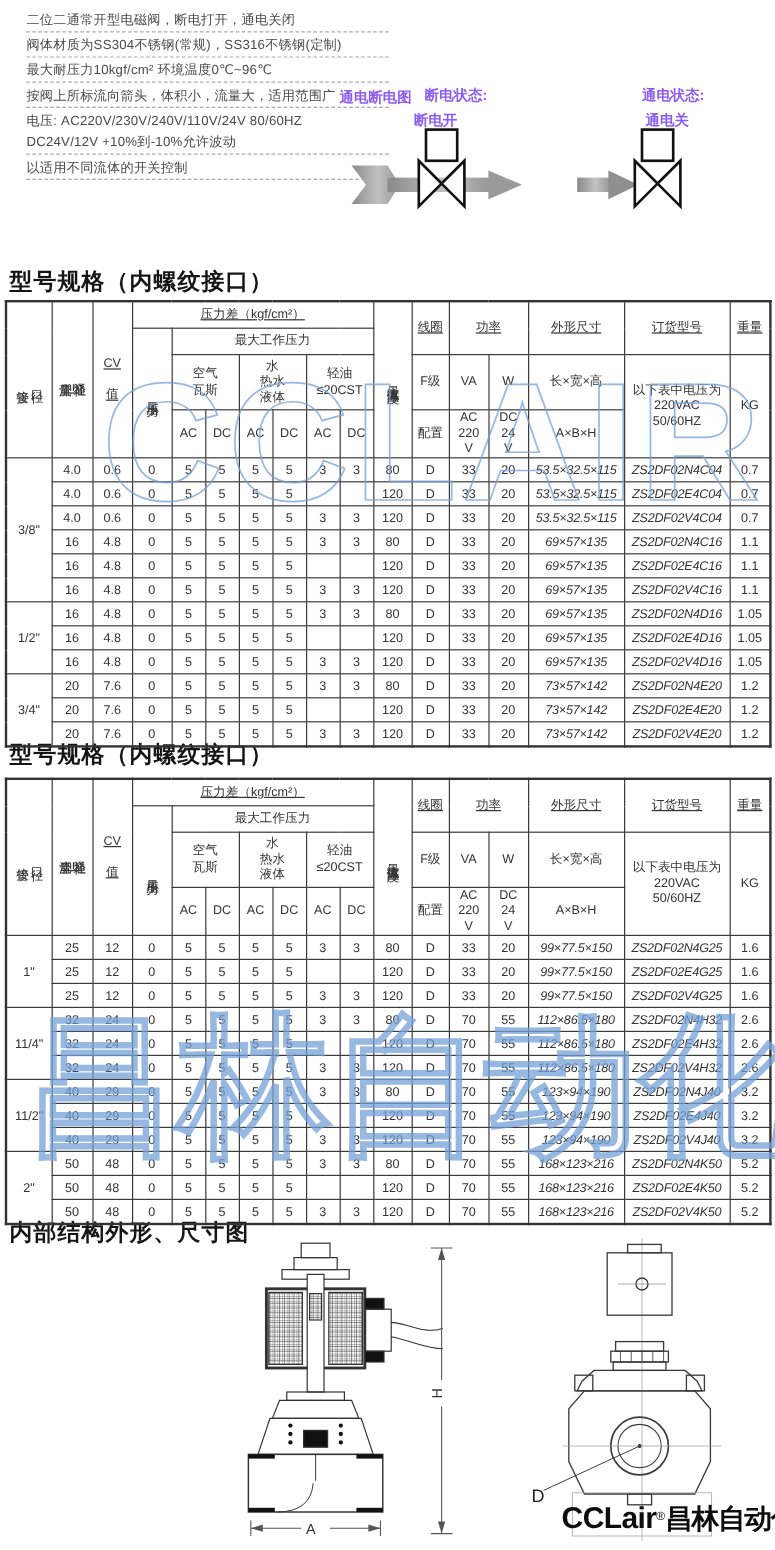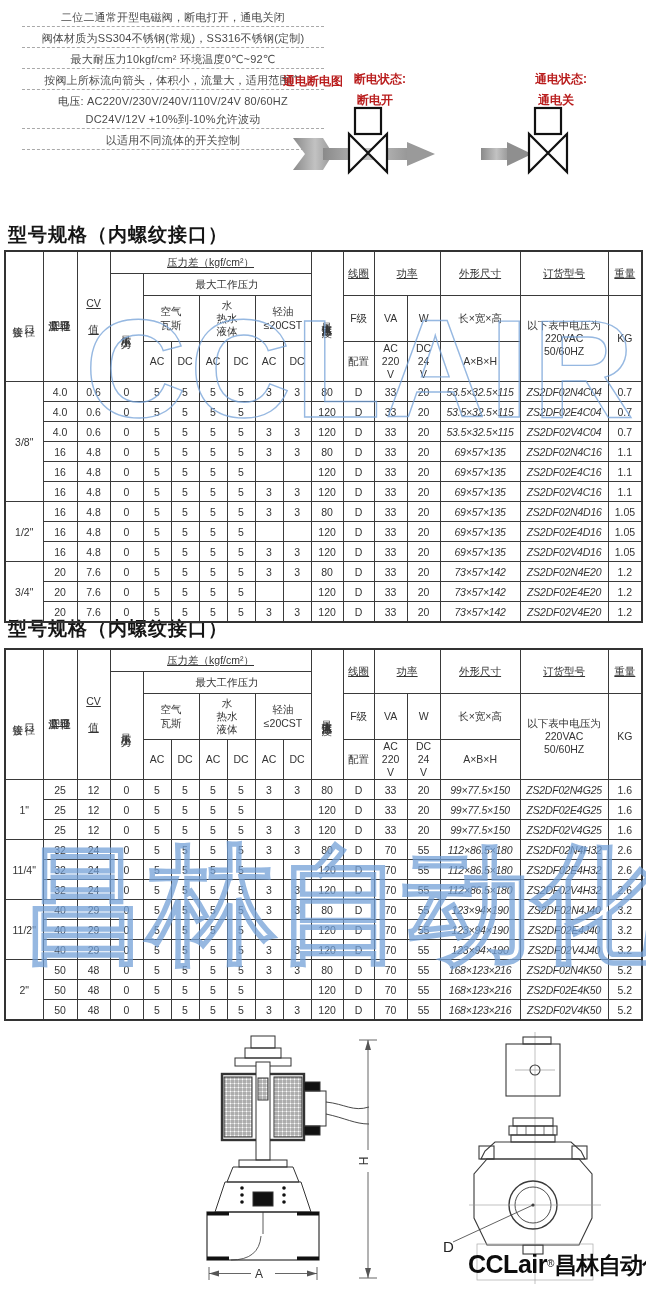--- a/index.html
+++ b/index.html
@@ -2,24 +2,24 @@
 <html><head>
 <meta charset="utf-8">
 <style>
   html,body{margin:0;padding:0;background:#fff;}
   .page{position:relative;width:646px;height:1292px;background:#fff;overflow:hidden;
         font-family:"Liberation Sans","DejaVu Sans",sans-serif;color:#333;}
 
   
   .specs{position:absolute;left:22px;top:8px;width:302px;}
   .spec-item{border-bottom:1px dashed #a9a9a9;margin-bottom:2px;}
-  .spec-line{font-size:11px;line-height:15px;padding:1.5px 0;color:#4a4a4a;letter-spacing:.2px;white-space:nowrap;text-align:center;}
+  .spec-line{font-size:11px;line-height:15px;padding:1.5px 0;color:#4a4a4a;letter-spacing:.2px;white-space:nowrap;}
 
   
-  .diag-label{position:absolute;font-size:12px;font-weight:bold;color:#b91c1c;white-space:nowrap;}
+  .diag-label{position:absolute;font-size:12px;font-weight:bold;color:#8b5cf6;white-space:nowrap;}
   .diag-svg{position:absolute;left:283px;top:100px;}
 
   
   .sec-title{position:absolute;left:8px;font-size:19px;font-weight:bold;color:#151515;letter-spacing:1px;white-space:nowrap;}
 
   
   table.spec-table{position:absolute;left:4px;width:638px;border-collapse:collapse;table-layout:fixed;
                    border:2px solid #333;background:transparent;}
   table.spec-table th,table.spec-table td{border:1px solid #3a3a3a;text-align:center;vertical-align:middle;
                    padding:0;font-weight:normal;color:#333;overflow:hidden;}
@@ -52,37 +52,37 @@
 <div class="page">
 
   <div class="specs" id="spec-lines">
       <div class="spec-item">
         <div class="spec-line">二位二通常开型电磁阀，断电打开，通电关闭</div>
       </div>
       <div class="spec-item">
         <div class="spec-line">阀体材质为SS304不锈钢(常规)，SS316不锈钢(定制)</div>
       </div>
       <div class="spec-item">
-        <div class="spec-line">最大耐压力10kgf/cm²  环境温度0℃~92℃</div>
+        <div class="spec-line">最大耐压力10kgf/cm²  环境温度0℃~96℃</div>
       </div>
       <div class="spec-item">
         <div class="spec-line">按阀上所标流向箭头，体积小，流量大，适用范围广</div>
       </div>
       <div class="spec-item">
         <div class="spec-line">电压: AC220V/230V/240V/110V/24V  80/60HZ</div>
         <div class="spec-line">DC24V/12V  +10%到-10%允许波动</div>
       </div>
       <div class="spec-item">
         <div class="spec-line">以适用不同流体的开关控制</div>
       </div>
     </div>
 
   <div class="diag-label" style="left:283px;top:73px;">通电断电图</div>
   <div class="diag-label" style="left:354px;top:71px;">断电状态:</div>
-  <div class="diag-label" style="left:357px;top:92px;">断电开</div>
+  <div class="diag-label" style="left:345px;top:92px;">断电开</div>
   <div class="diag-label" style="left:535px;top:71px;">通电状态:</div>
   <div class="diag-label" style="left:538px;top:92px;">通电关</div>
 
   <svg class="diag-svg" width="363" height="110" viewBox="0 0 363 110">
     <defs>
       <linearGradient id="agrad" x1="0" y1="0" x2="1" y2="0">
         <stop offset="0" stop-color="#8a8a8a"></stop>
           <stop offset=".55" stop-color="#c2c2c2"></stop>
           <stop offset="1" stop-color="#969696"></stop>
       </linearGradient>
@@ -103,20 +103,21 @@
     </g>
     <g fill="#fff" stroke="#111" stroke-width="2.2">
       <rect x="252" y="8" width="26" height="26"></rect>
       <polygon points="246,34 246,72 265,53"></polygon>
       <polygon points="284,34 284,72 265,53"></polygon>
     </g>
   </svg>
 
   <div class="sec-title" style="top:222px;">型号规格（内螺纹接口）</div>
   <div class="sec-title" style="top:616px;">型号规格（内螺纹接口）</div>
+  <div class="sec-title" style="top:1014px;">内部结构外形、尺寸图</div>
 
   <table class="spec-table" id="table1">
 
     <colgroup>
       <col style="width:38px">
         <col style="width:34px">
         <col style="width:33px">
         <col style="width:33px">
       <col style="width:28px">
         <col style="width:28px">

